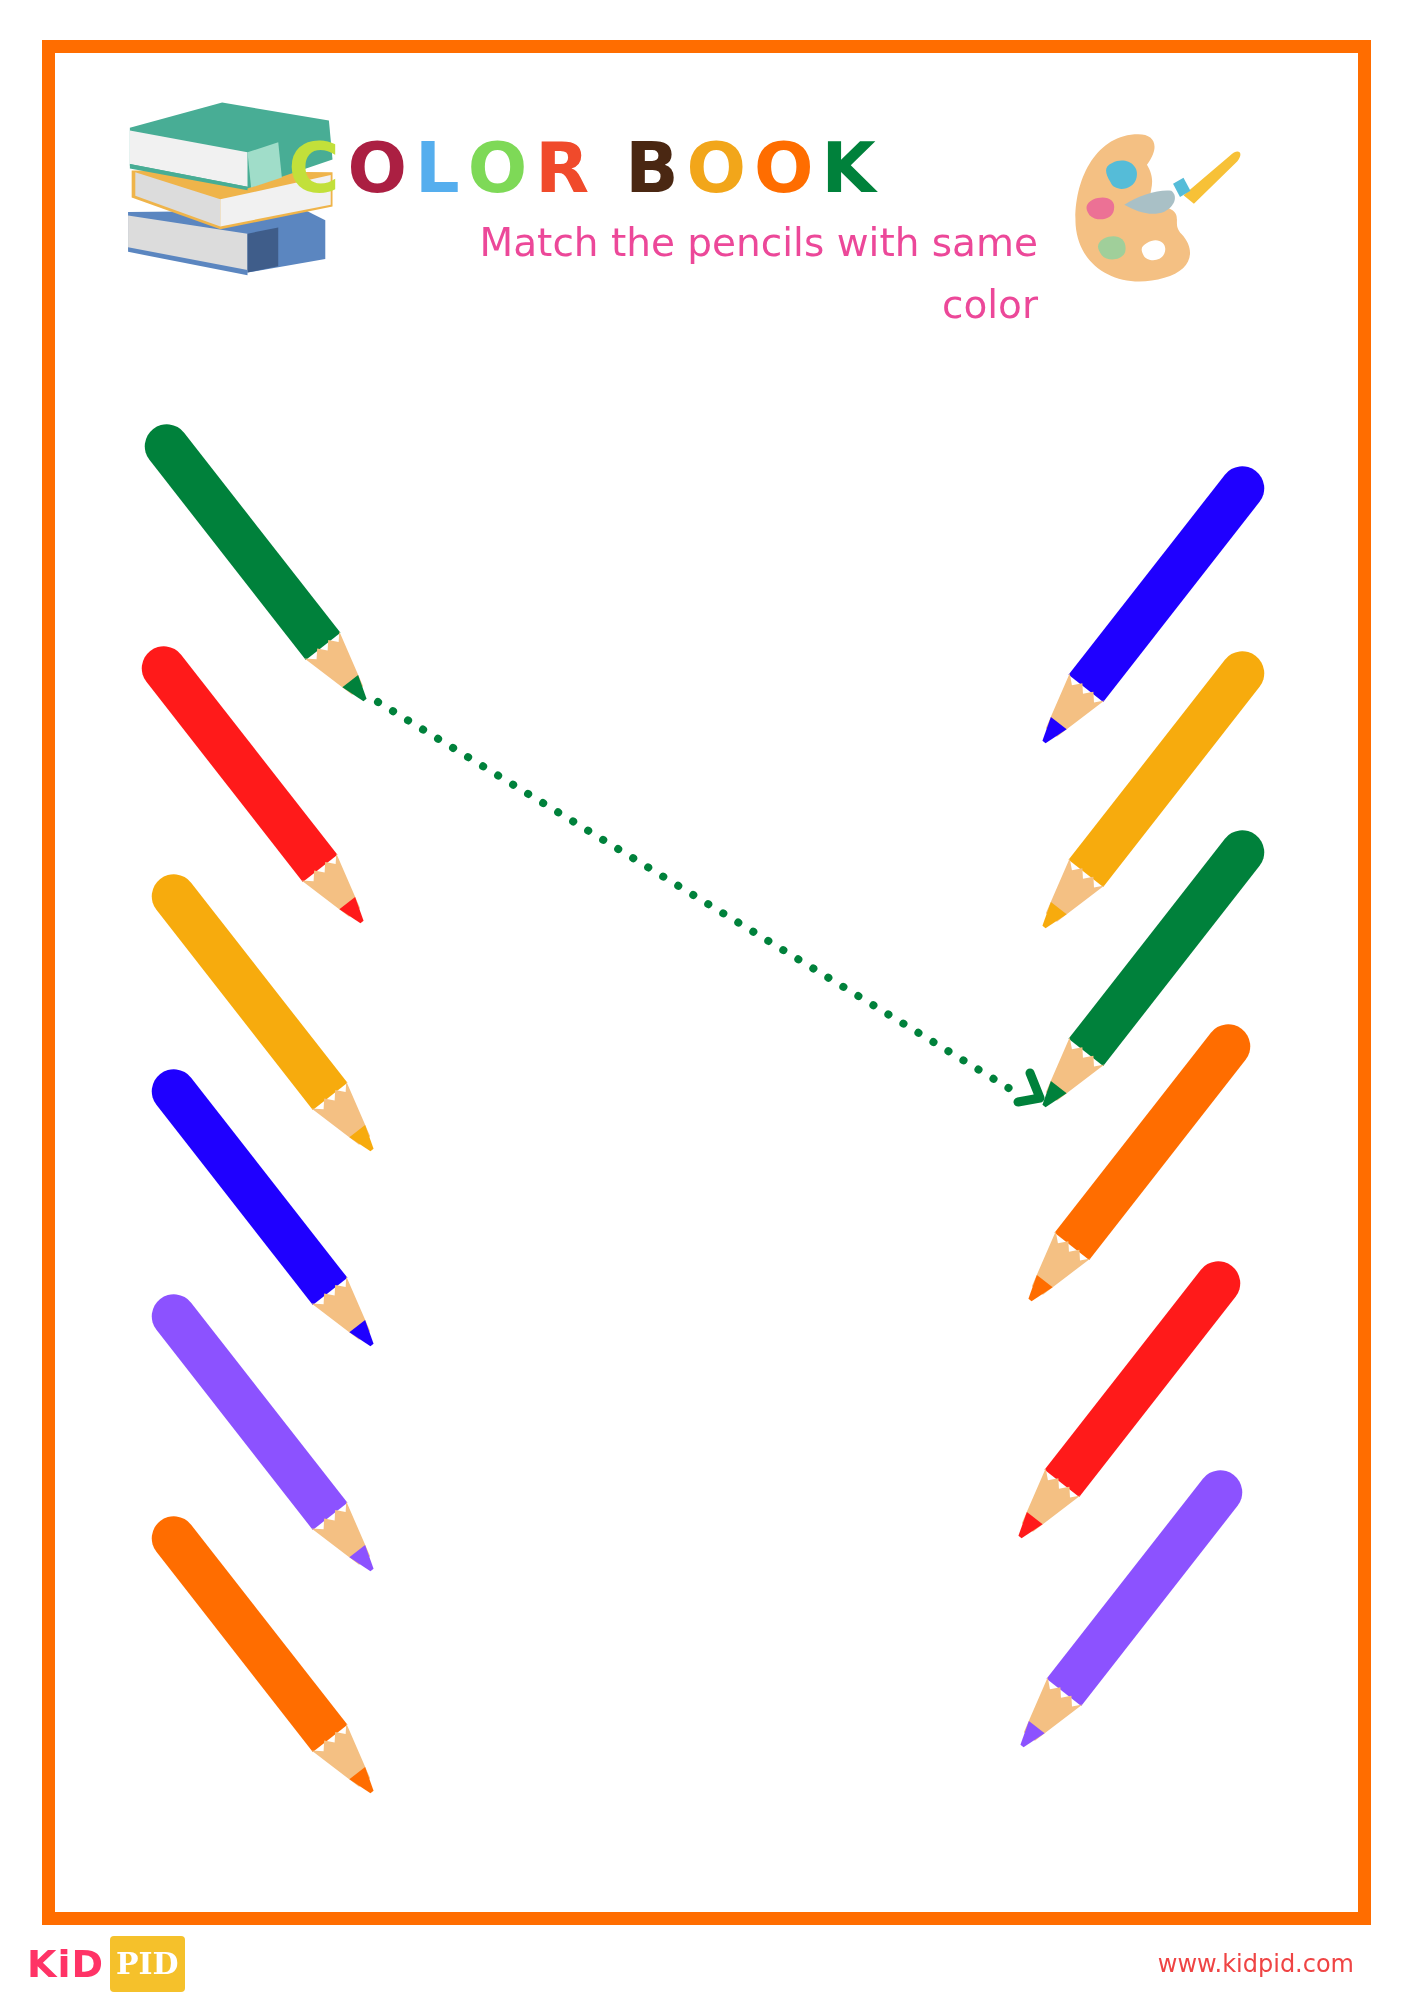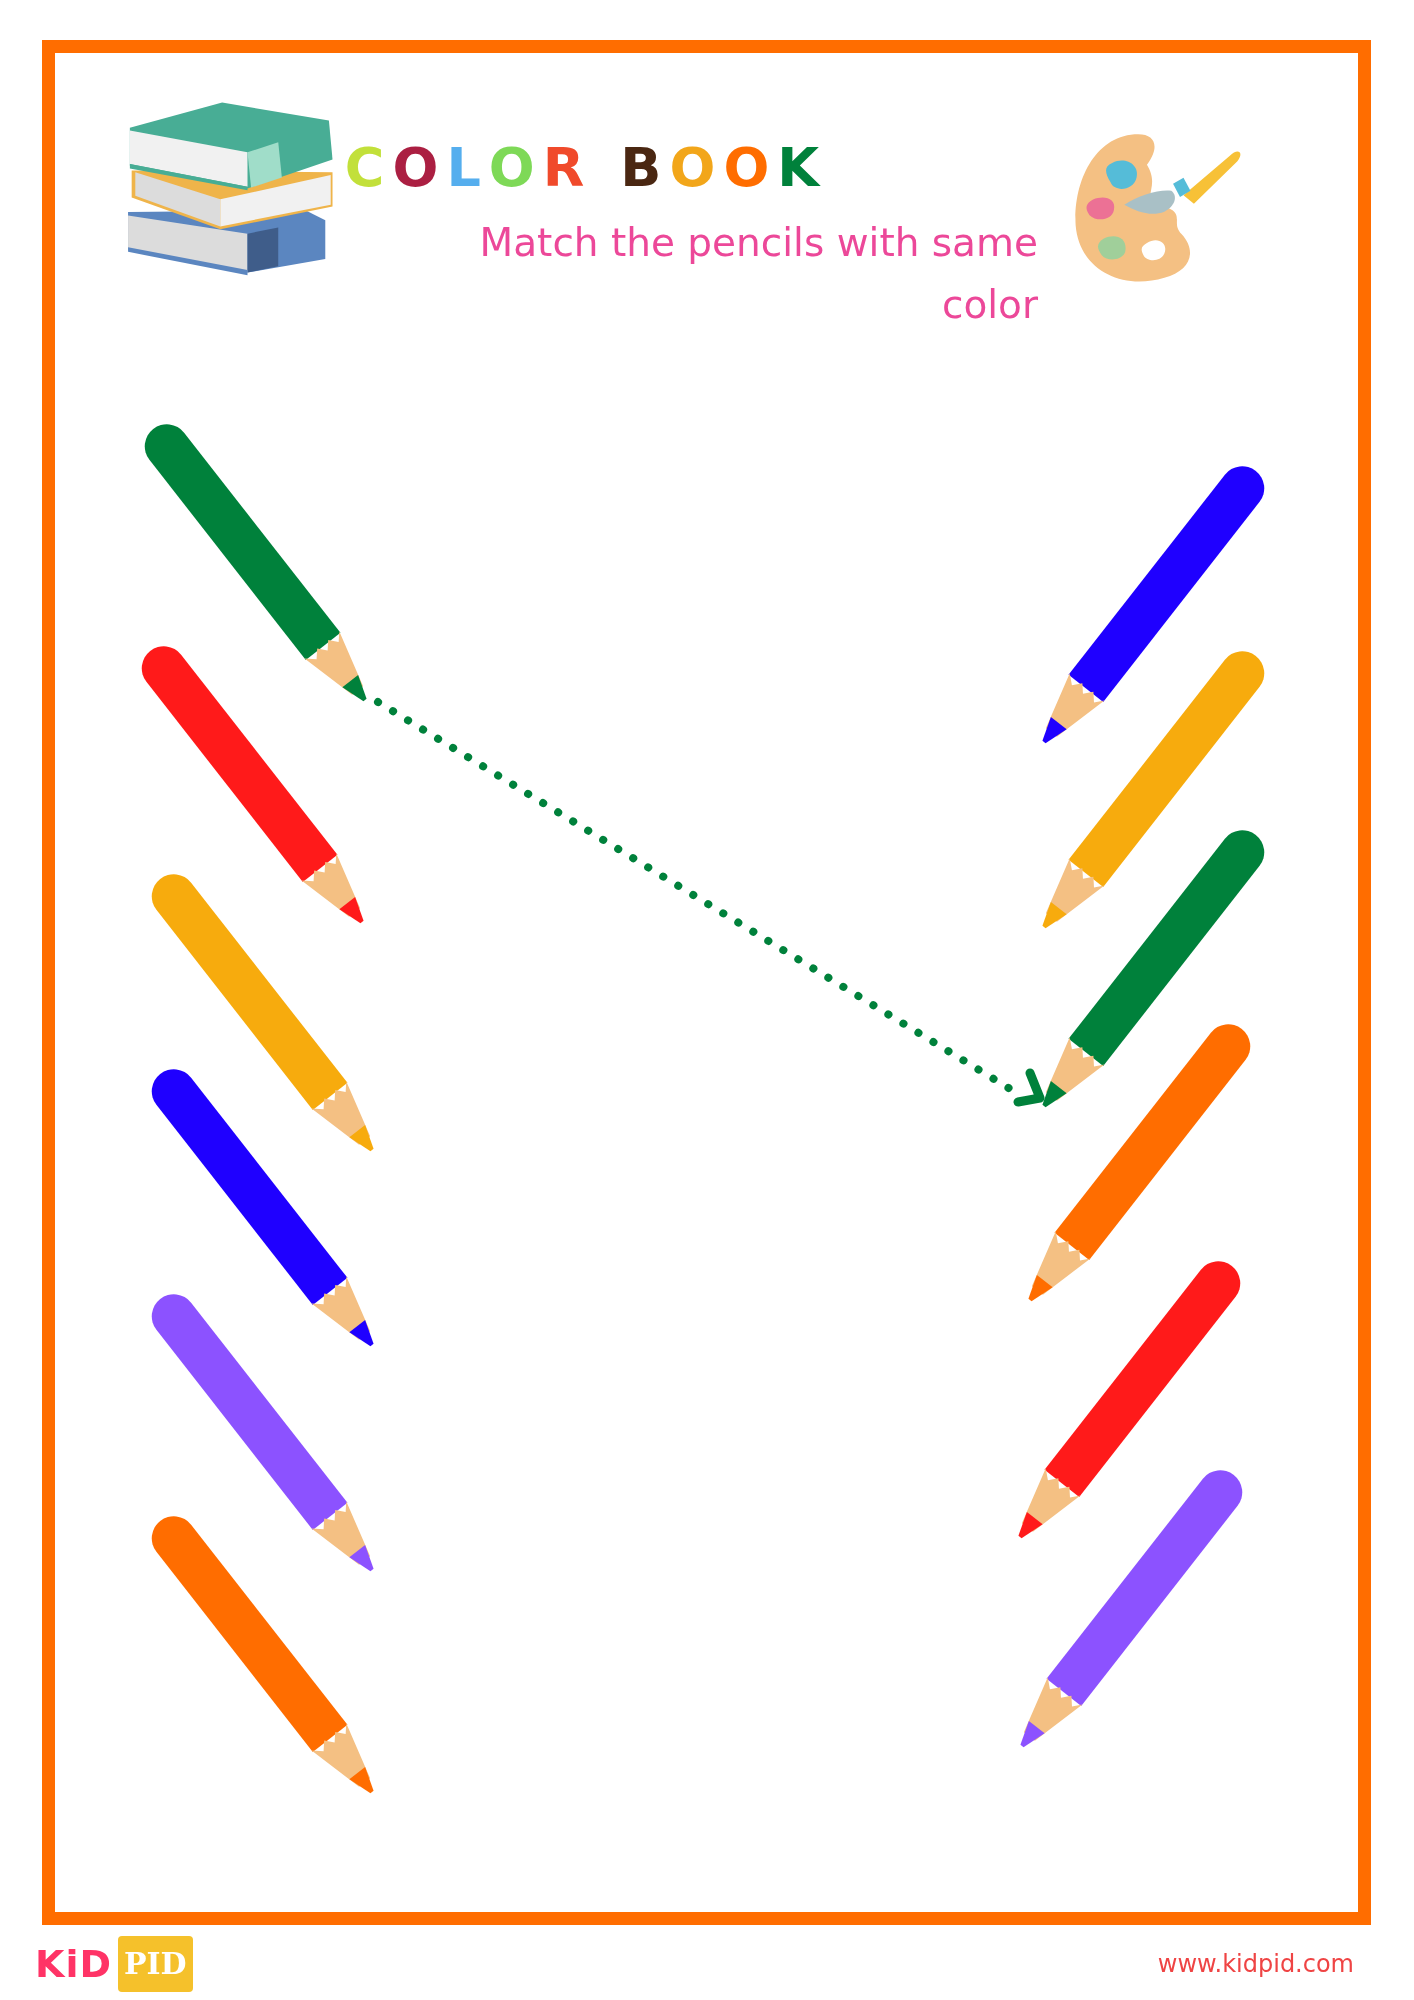--- a/index.html
+++ b/index.html
@@ -1,26 +1,26 @@
 <!DOCTYPE html>
 <html><head>
 <meta charset="utf-8">
 <style>
   html, body { margin: 0; padding: 0; background: #ffffff; }
   body { width: 1414px; height: 2000px; position: relative; overflow: hidden; font-family: "DejaVu Sans", sans-serif; }
   .frame { position: absolute; left: 42px; top: 40px; width: 1303px; height: 1859px; border: 13px solid #ff6d00; }
   .books { position: absolute; left: 108px; top: 98px; width: 250px; height: 190px; }
   .palette { position: absolute; left: 1060px; top: 112px; width: 200px; height: 175px; }
-  .title { position: absolute; left: 0; width: 1172px; top: 128px; text-align: center; font-family: "DejaVu Sans", sans-serif; font-weight: bold; font-size: 54px; letter-spacing: 8px; line-height: 80px; }
+  .title { position: absolute; left: 0; width: 1172px; top: 128px; text-align: center; font-family: "DejaVu Sans", sans-serif; font-weight: bold; font-size: 70px; letter-spacing: 8px; line-height: 80px; }
   .title span { display: inline-block; }
   .title .gap { width: 28px; }
   .subtitle { position: absolute; left: 398px; width: 640px; top: 212px; text-align: right; font-family: "DejaVu Sans", sans-serif; font-size: 39px; line-height: 62px; color: #ec4899; }
   .canvas { position: absolute; left: 0; top: 0; width: 1414px; height: 2000px; }
   .logo { position: absolute; left: 27px; top: 1943px; height: 42px; display: flex; align-items: center; }
-  .logo-kid { font-family: "DejaVu Sans", sans-serif; font-weight: bold; font-size: 38px; color: #ff3366; letter-spacing: 1px; line-height: 42px; margin-left: 8px; }
+  .logo-kid { font-family: "DejaVu Sans", sans-serif; font-weight: bold; font-size: 38px; color: #ff3366; letter-spacing: 1px; line-height: 42px; }
   .logo-pid { margin-left: 6px; background: #f5c12b; color: #ffffff; font-family: "DejaVu Serif", serif; font-weight: bold; font-size: 30px; padding: 10px 6px; border-radius: 4px; line-height: 36px; }
   .website { position: absolute; right: 60px; top: 1950px; font-family: "DejaVu Sans", sans-serif; font-size: 24px; color: #ef4444; }
 </style>
 </head>
 <body>
 
 <div class="frame"></div>
 
 <svg class="books" viewBox="0 0 260 210">
 

